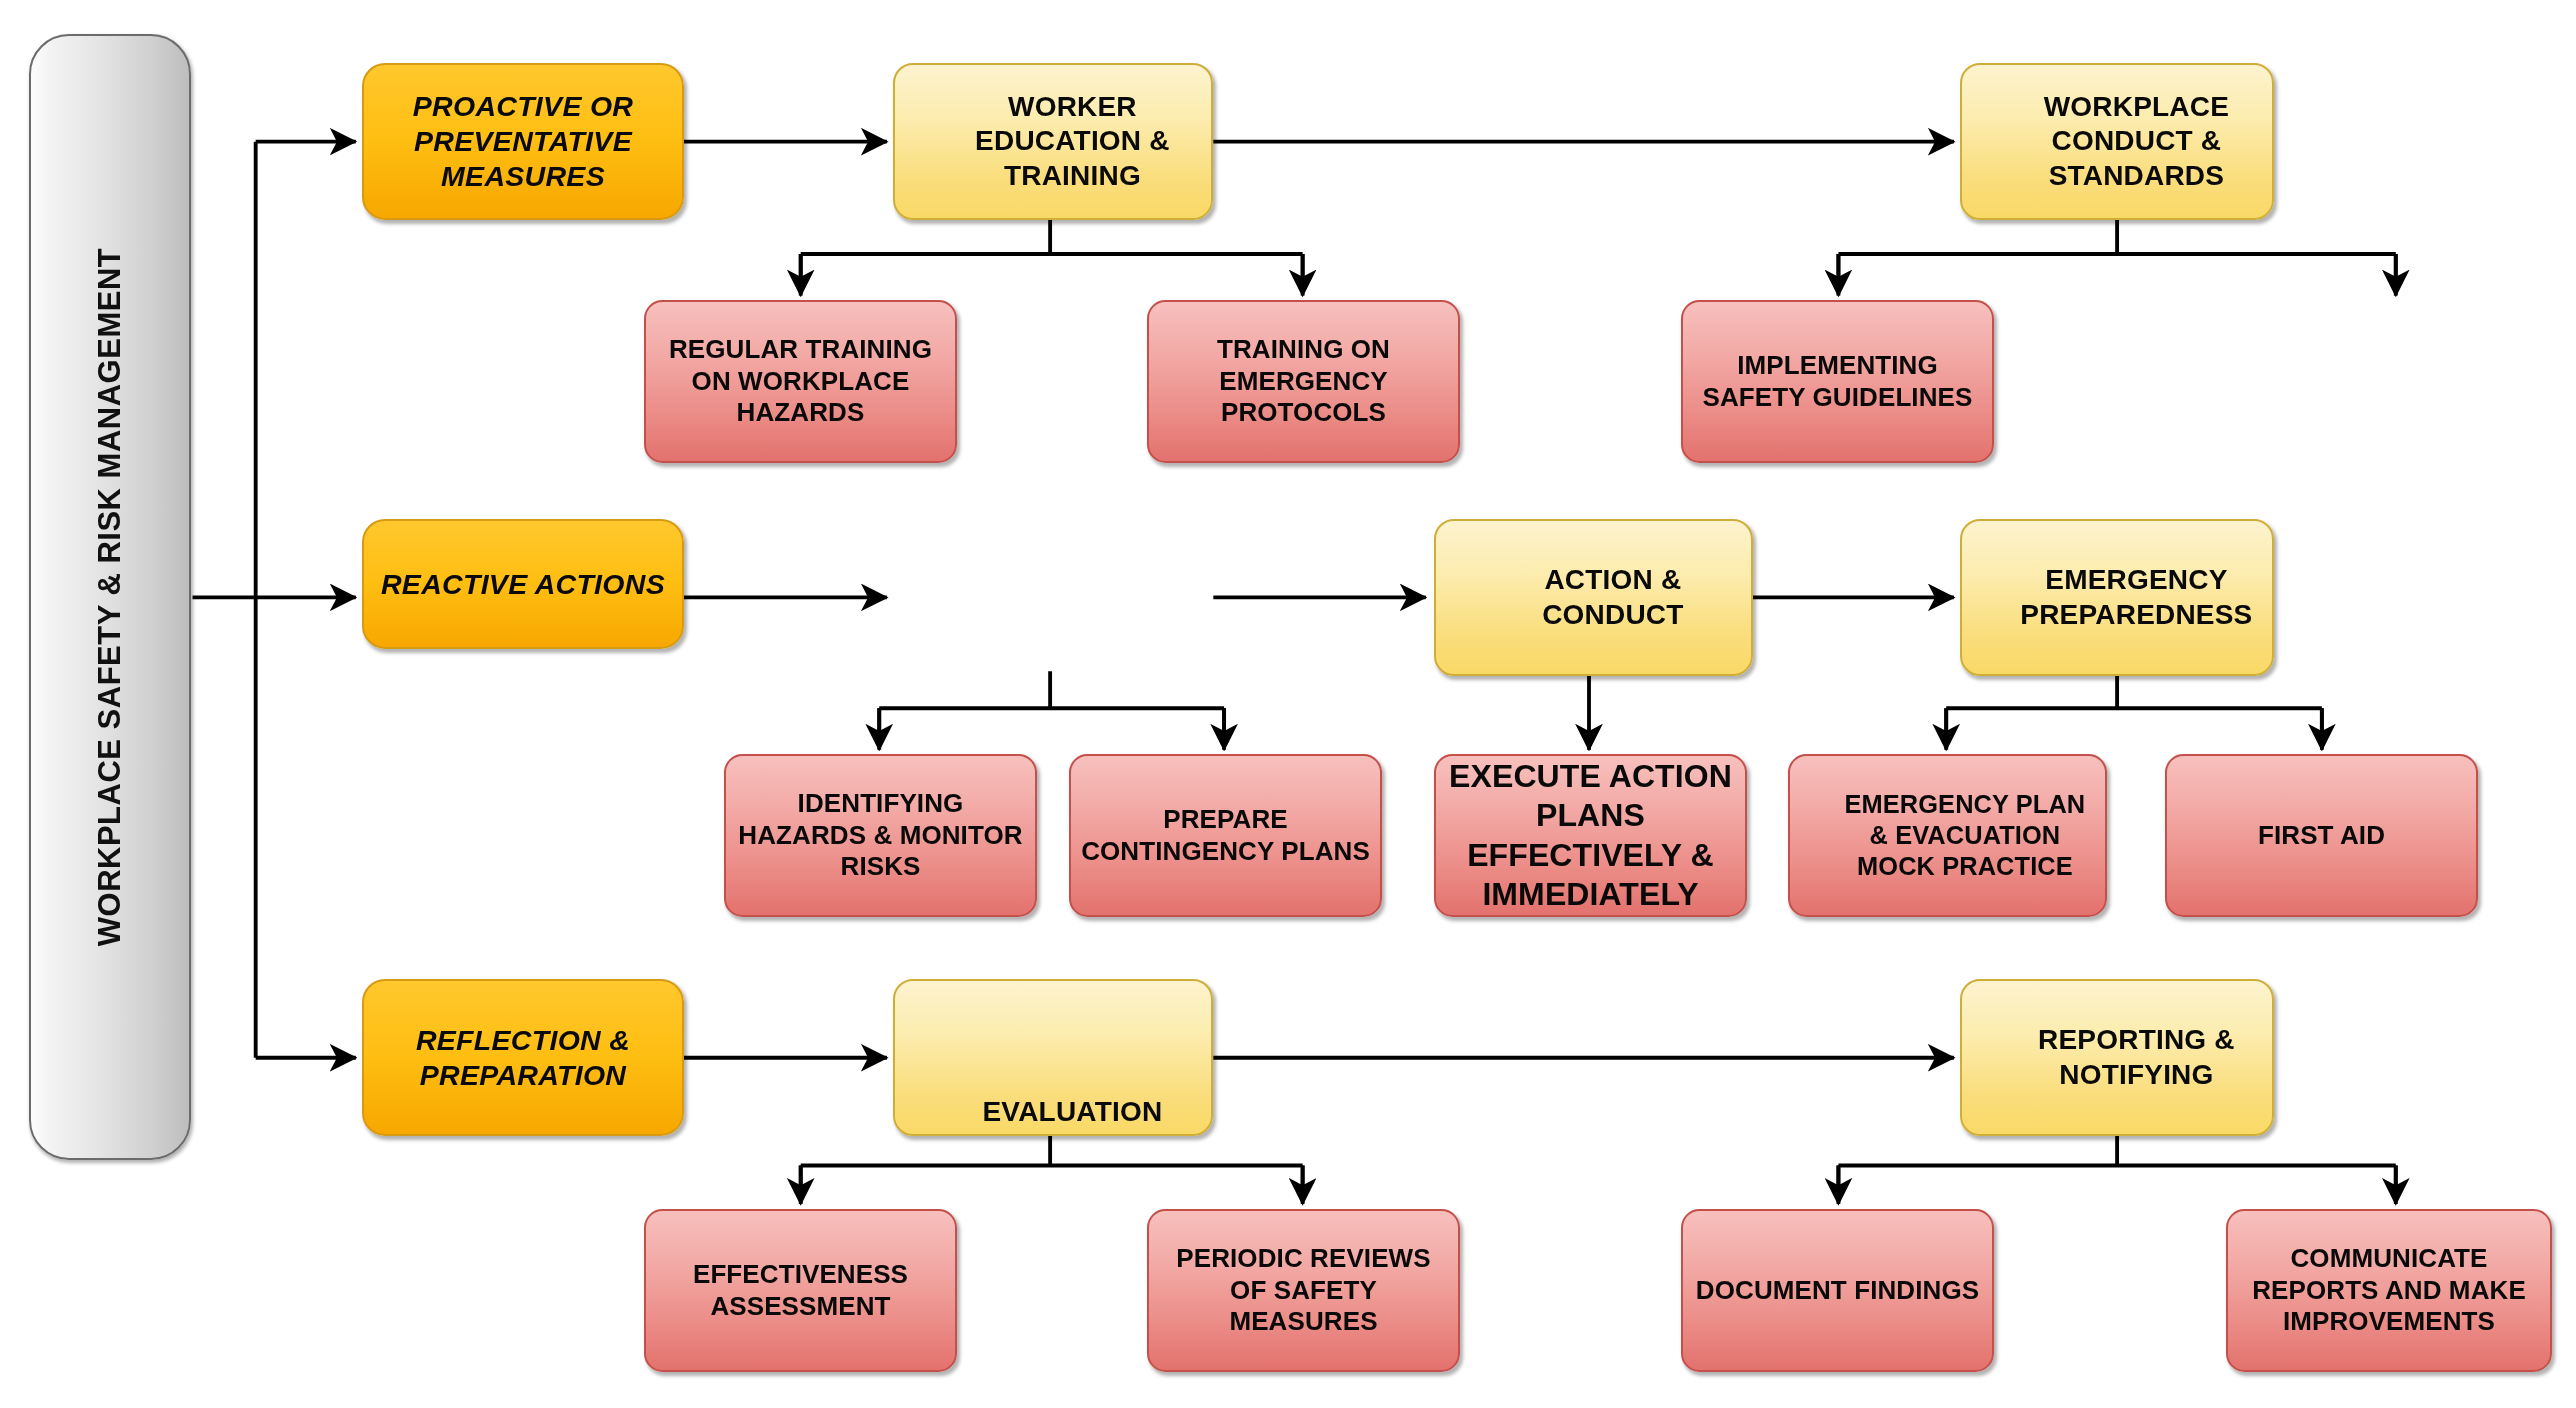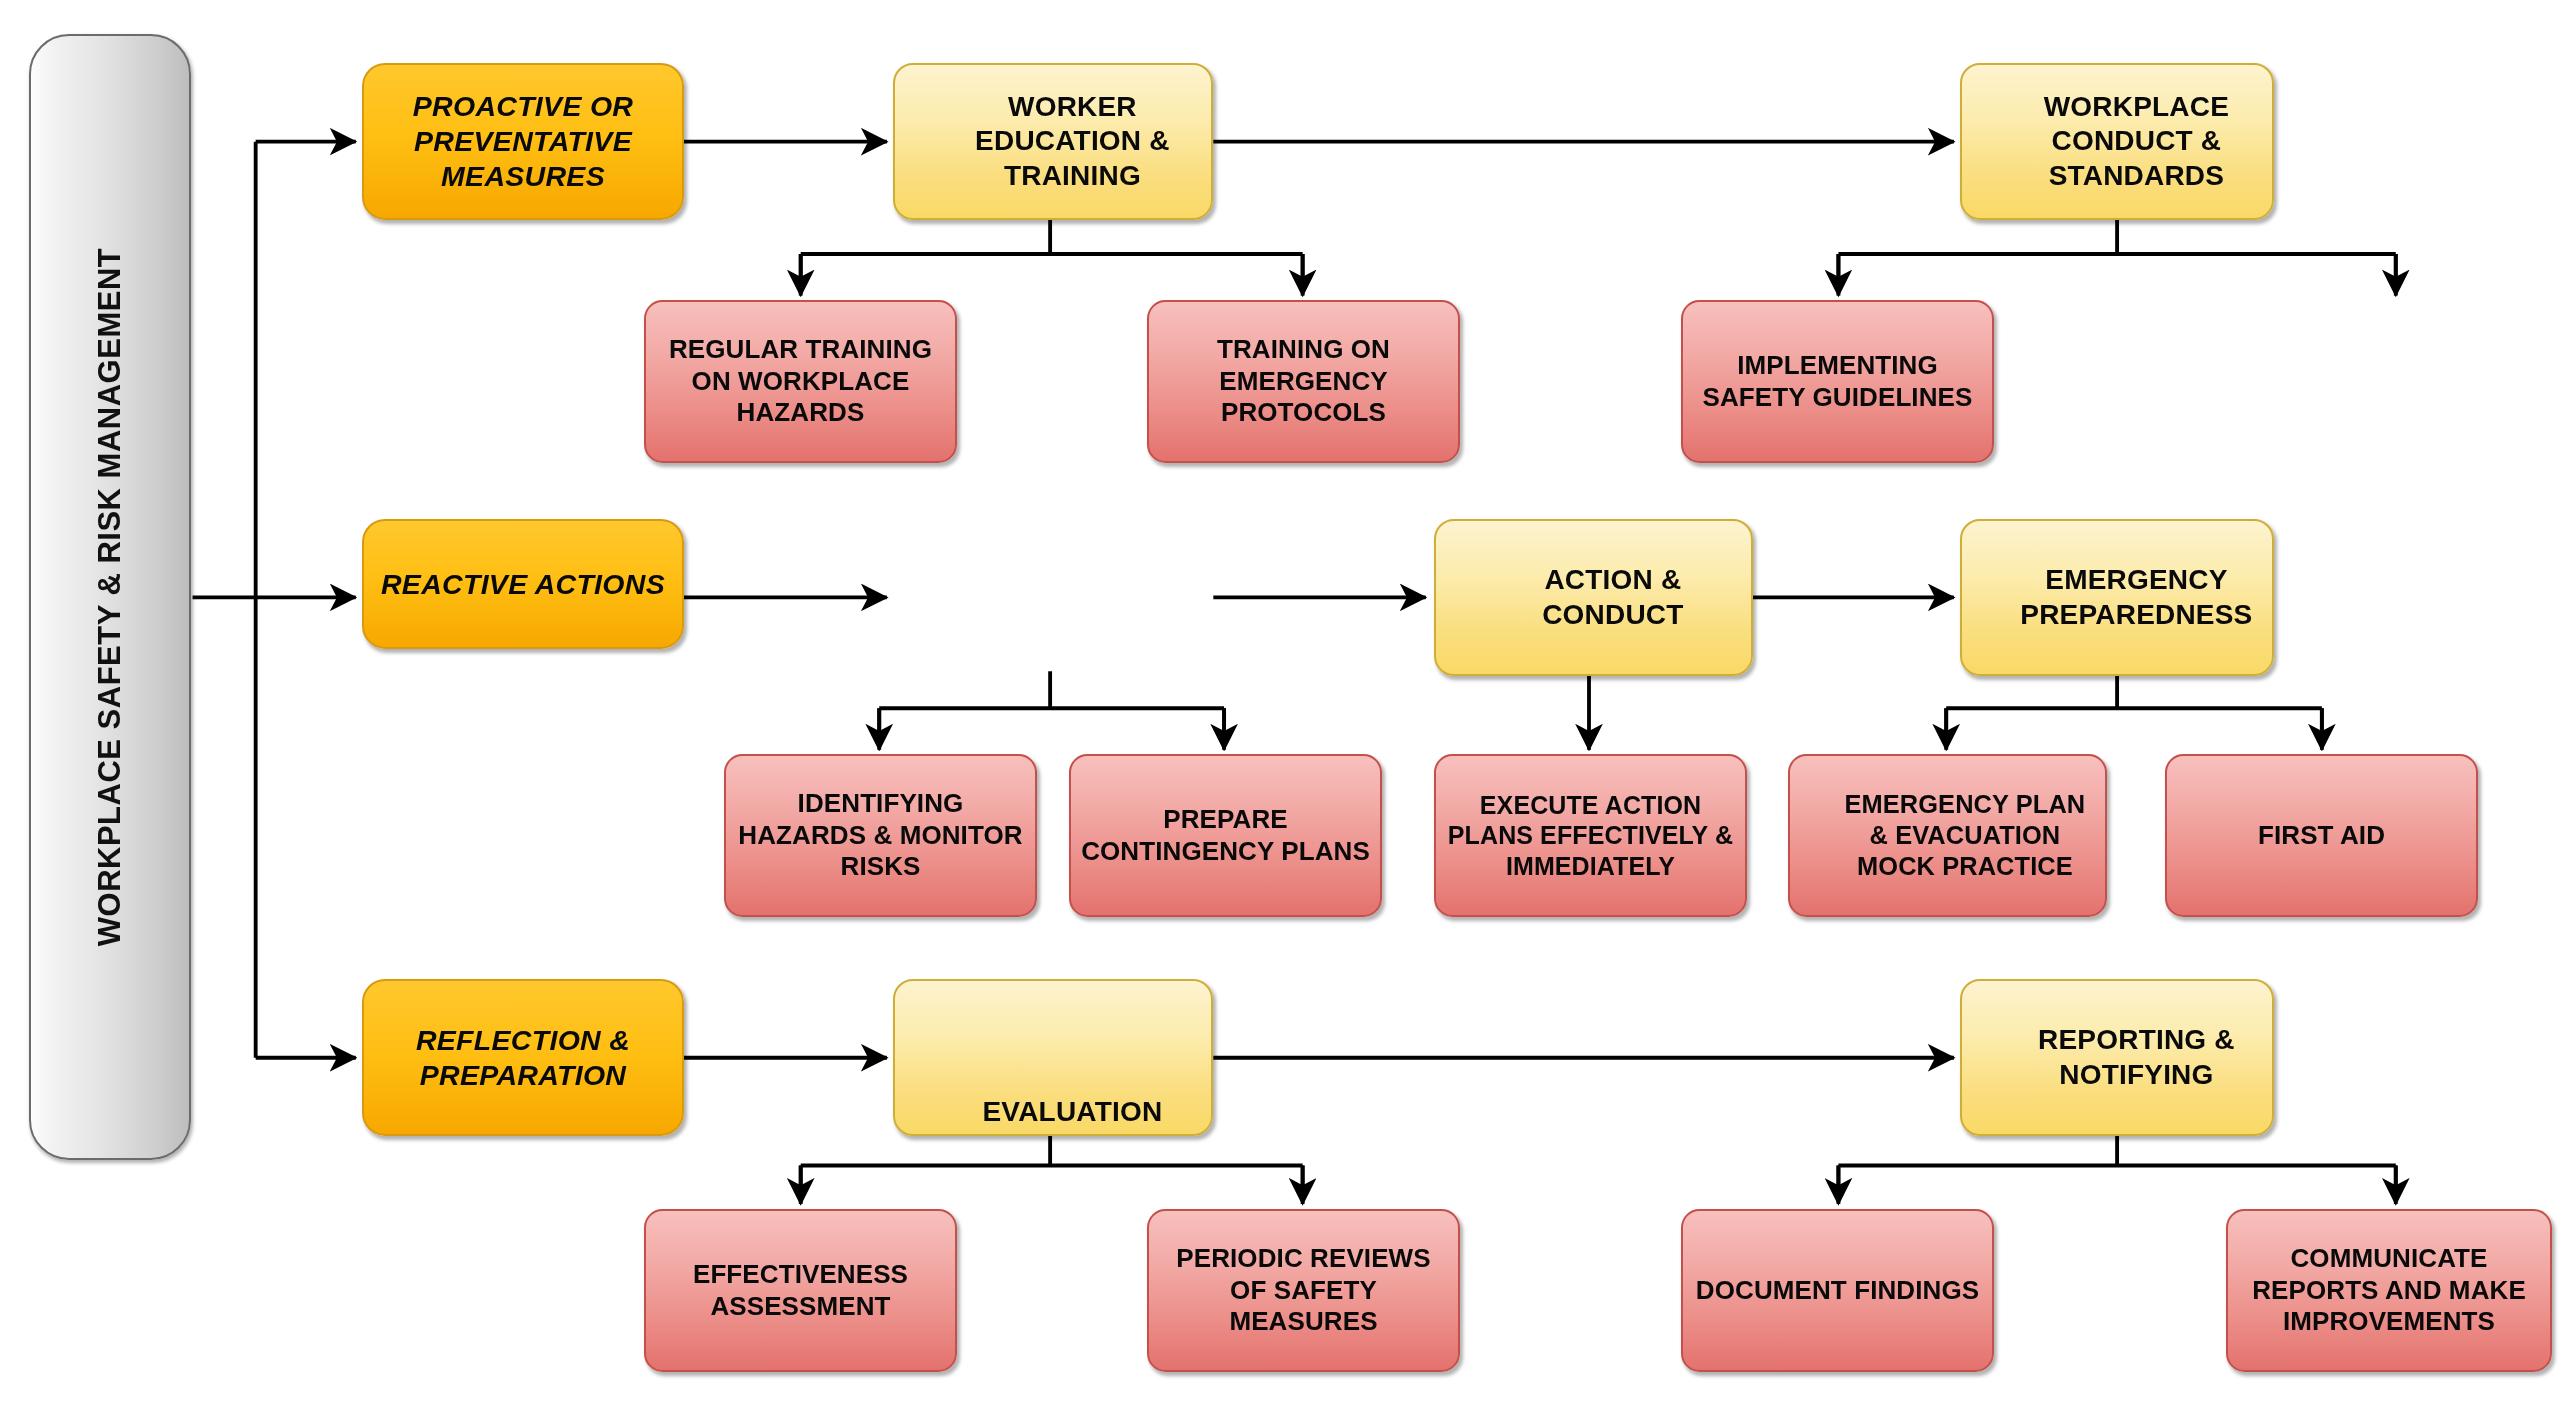--- a/index.html
+++ b/index.html
@@ -190,21 +190,21 @@
   </div>
 
   <div class="node leaf" style="left:724px;top:754px;width:313px;height:163px;">
     <span class="txt">IDENTIFYING HAZARDS &amp; MONITOR RISKS</span>
   </div>
 
   <div class="node leaf" style="left:1069px;top:754px;width:313px;height:163px;">
     <span class="txt">PREPARE CONTINGENCY PLANS</span>
   </div>
 
-  <div class="node leaf" style="left:1434px;top:754px;width:313px;height:163px;font-size:25px;">
+  <div class="node leaf" style="left:1434px;top:754px;width:313px;height:163px;font-size:32px;">
     <span class="txt">EXECUTE ACTION PLANS EFFECTIVELY &amp; IMMEDIATELY</span>
   </div>
 
   <div class="node leaf" style="left:1788px;top:754px;width:319px;height:163px;font-size:25.4px;padding-left:44px;">
     <span class="txt">EMERGENCY PLAN &amp; EVACUATION MOCK PRACTICE</span>
   </div>
 
   <div class="node leaf" style="left:2165px;top:754px;width:313px;height:163px;">
     <span class="txt">FIRST AID</span>
   </div>

